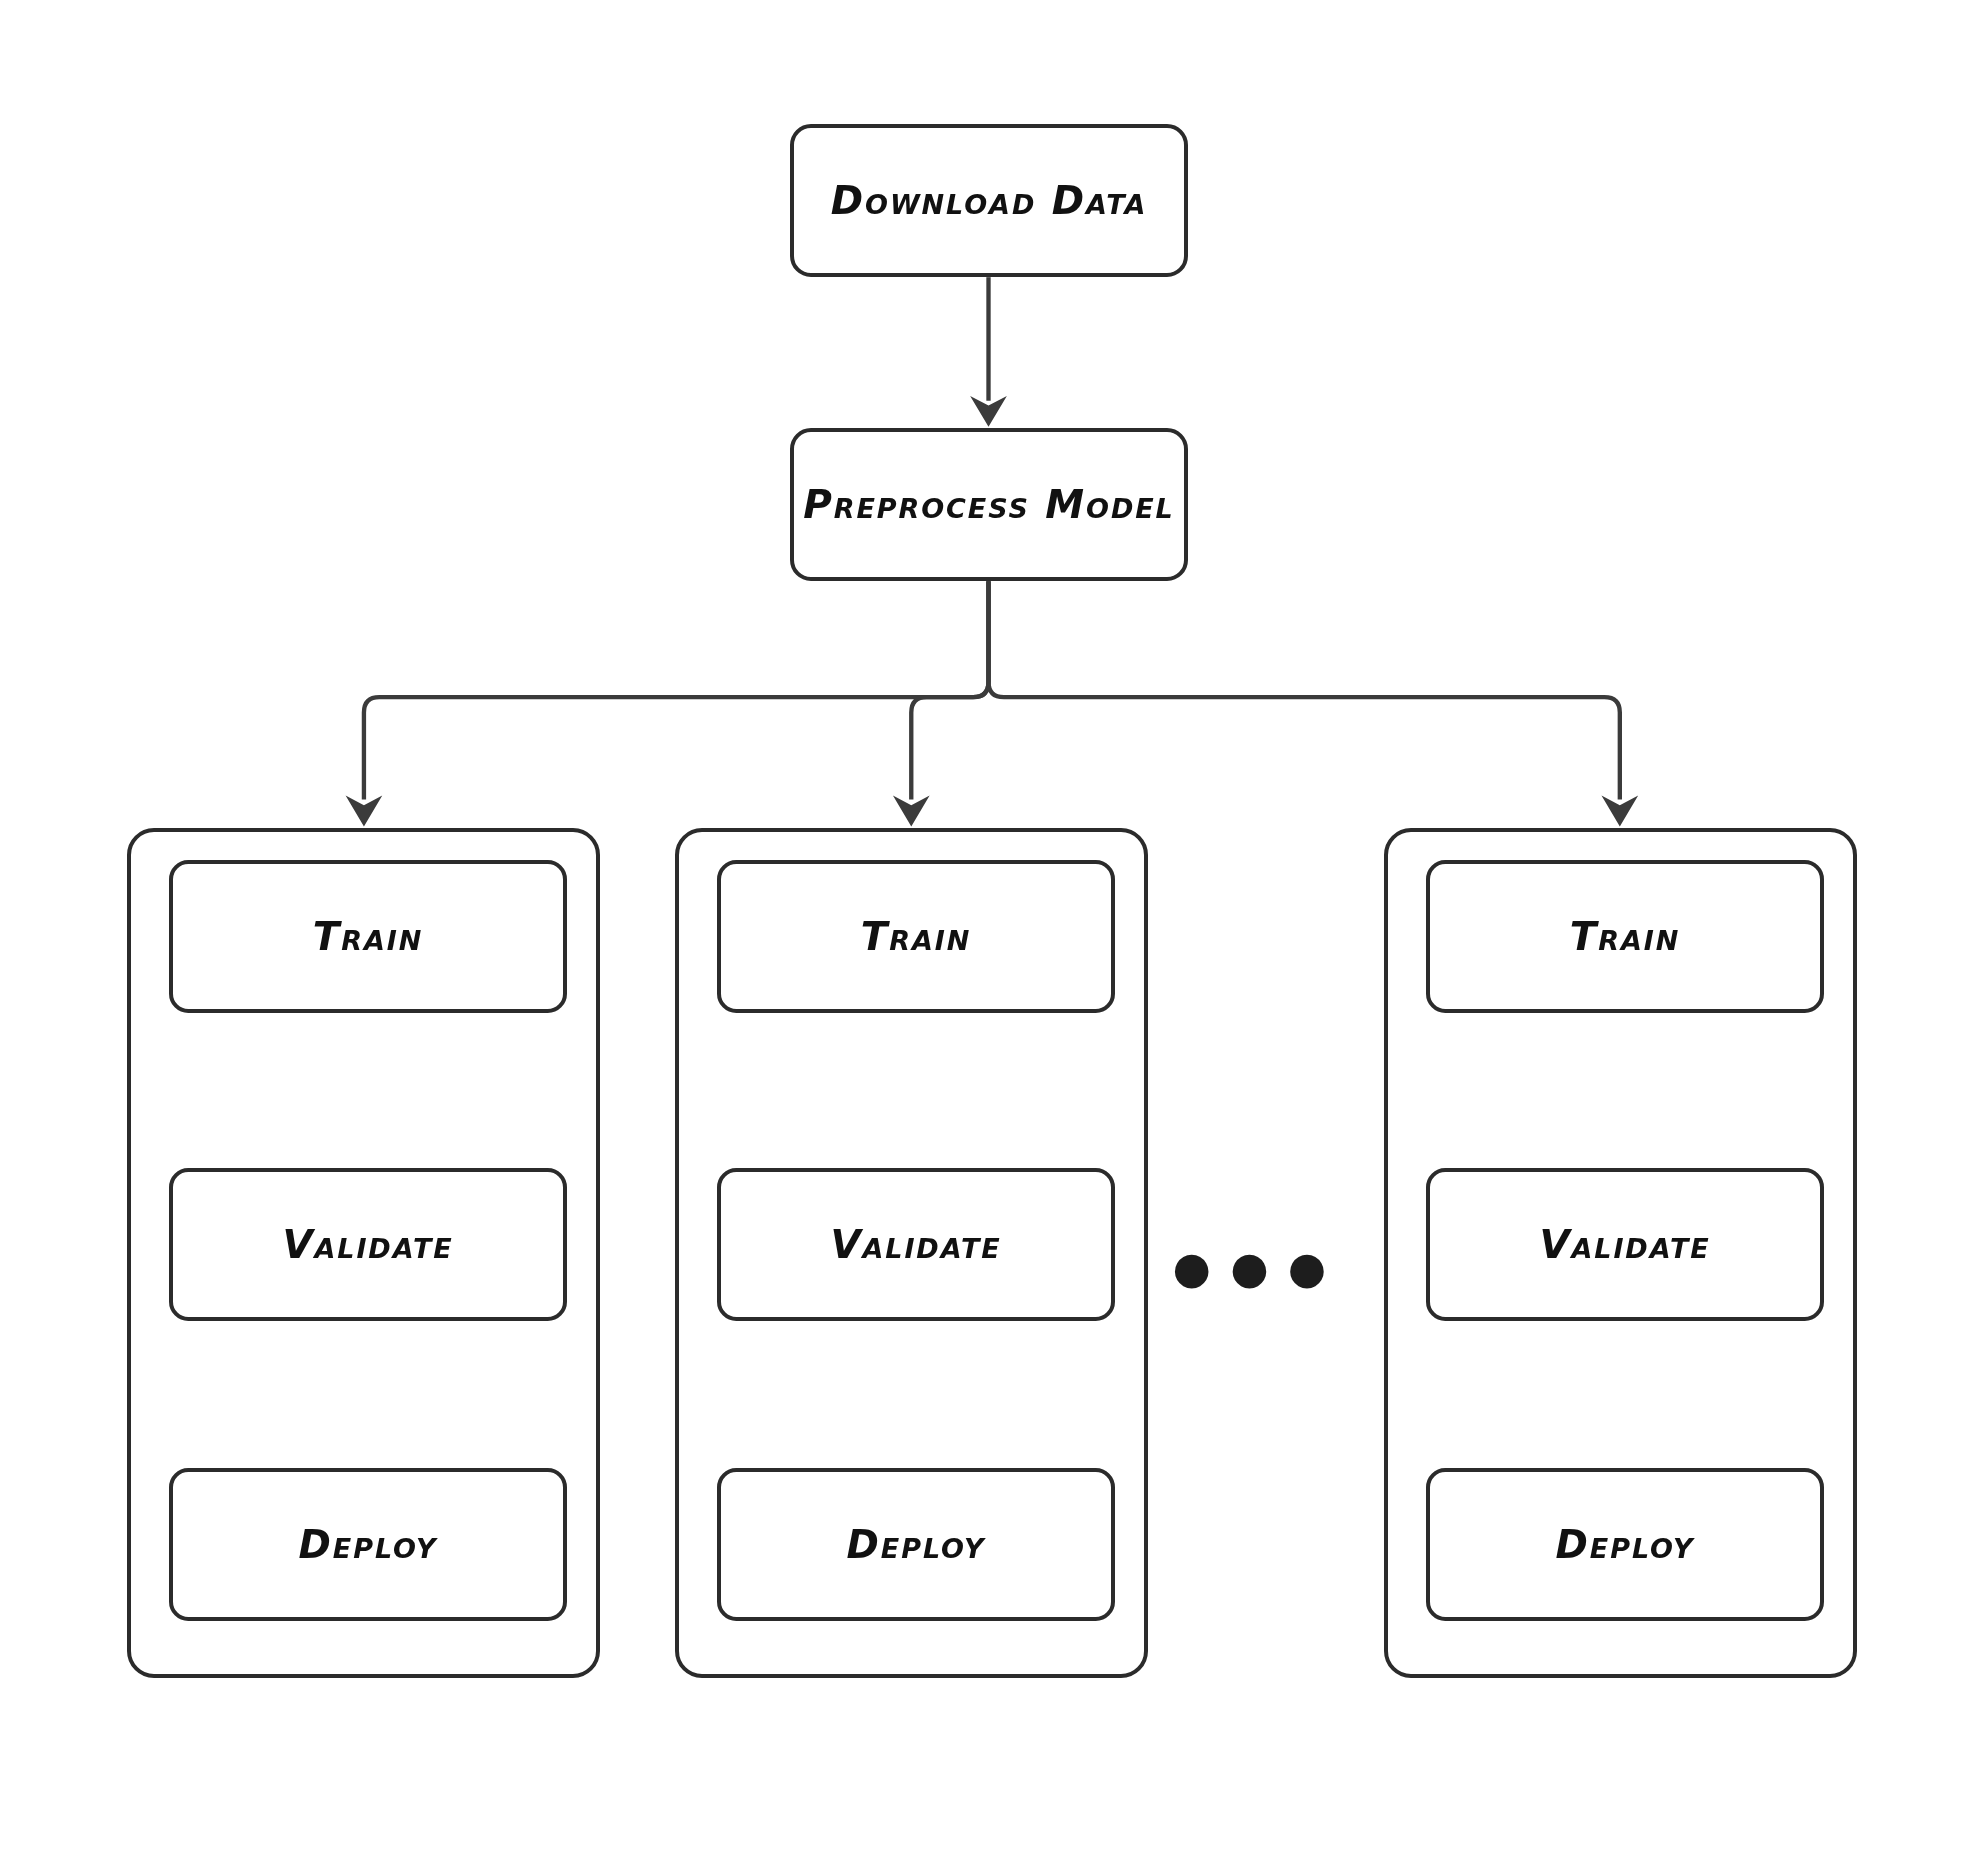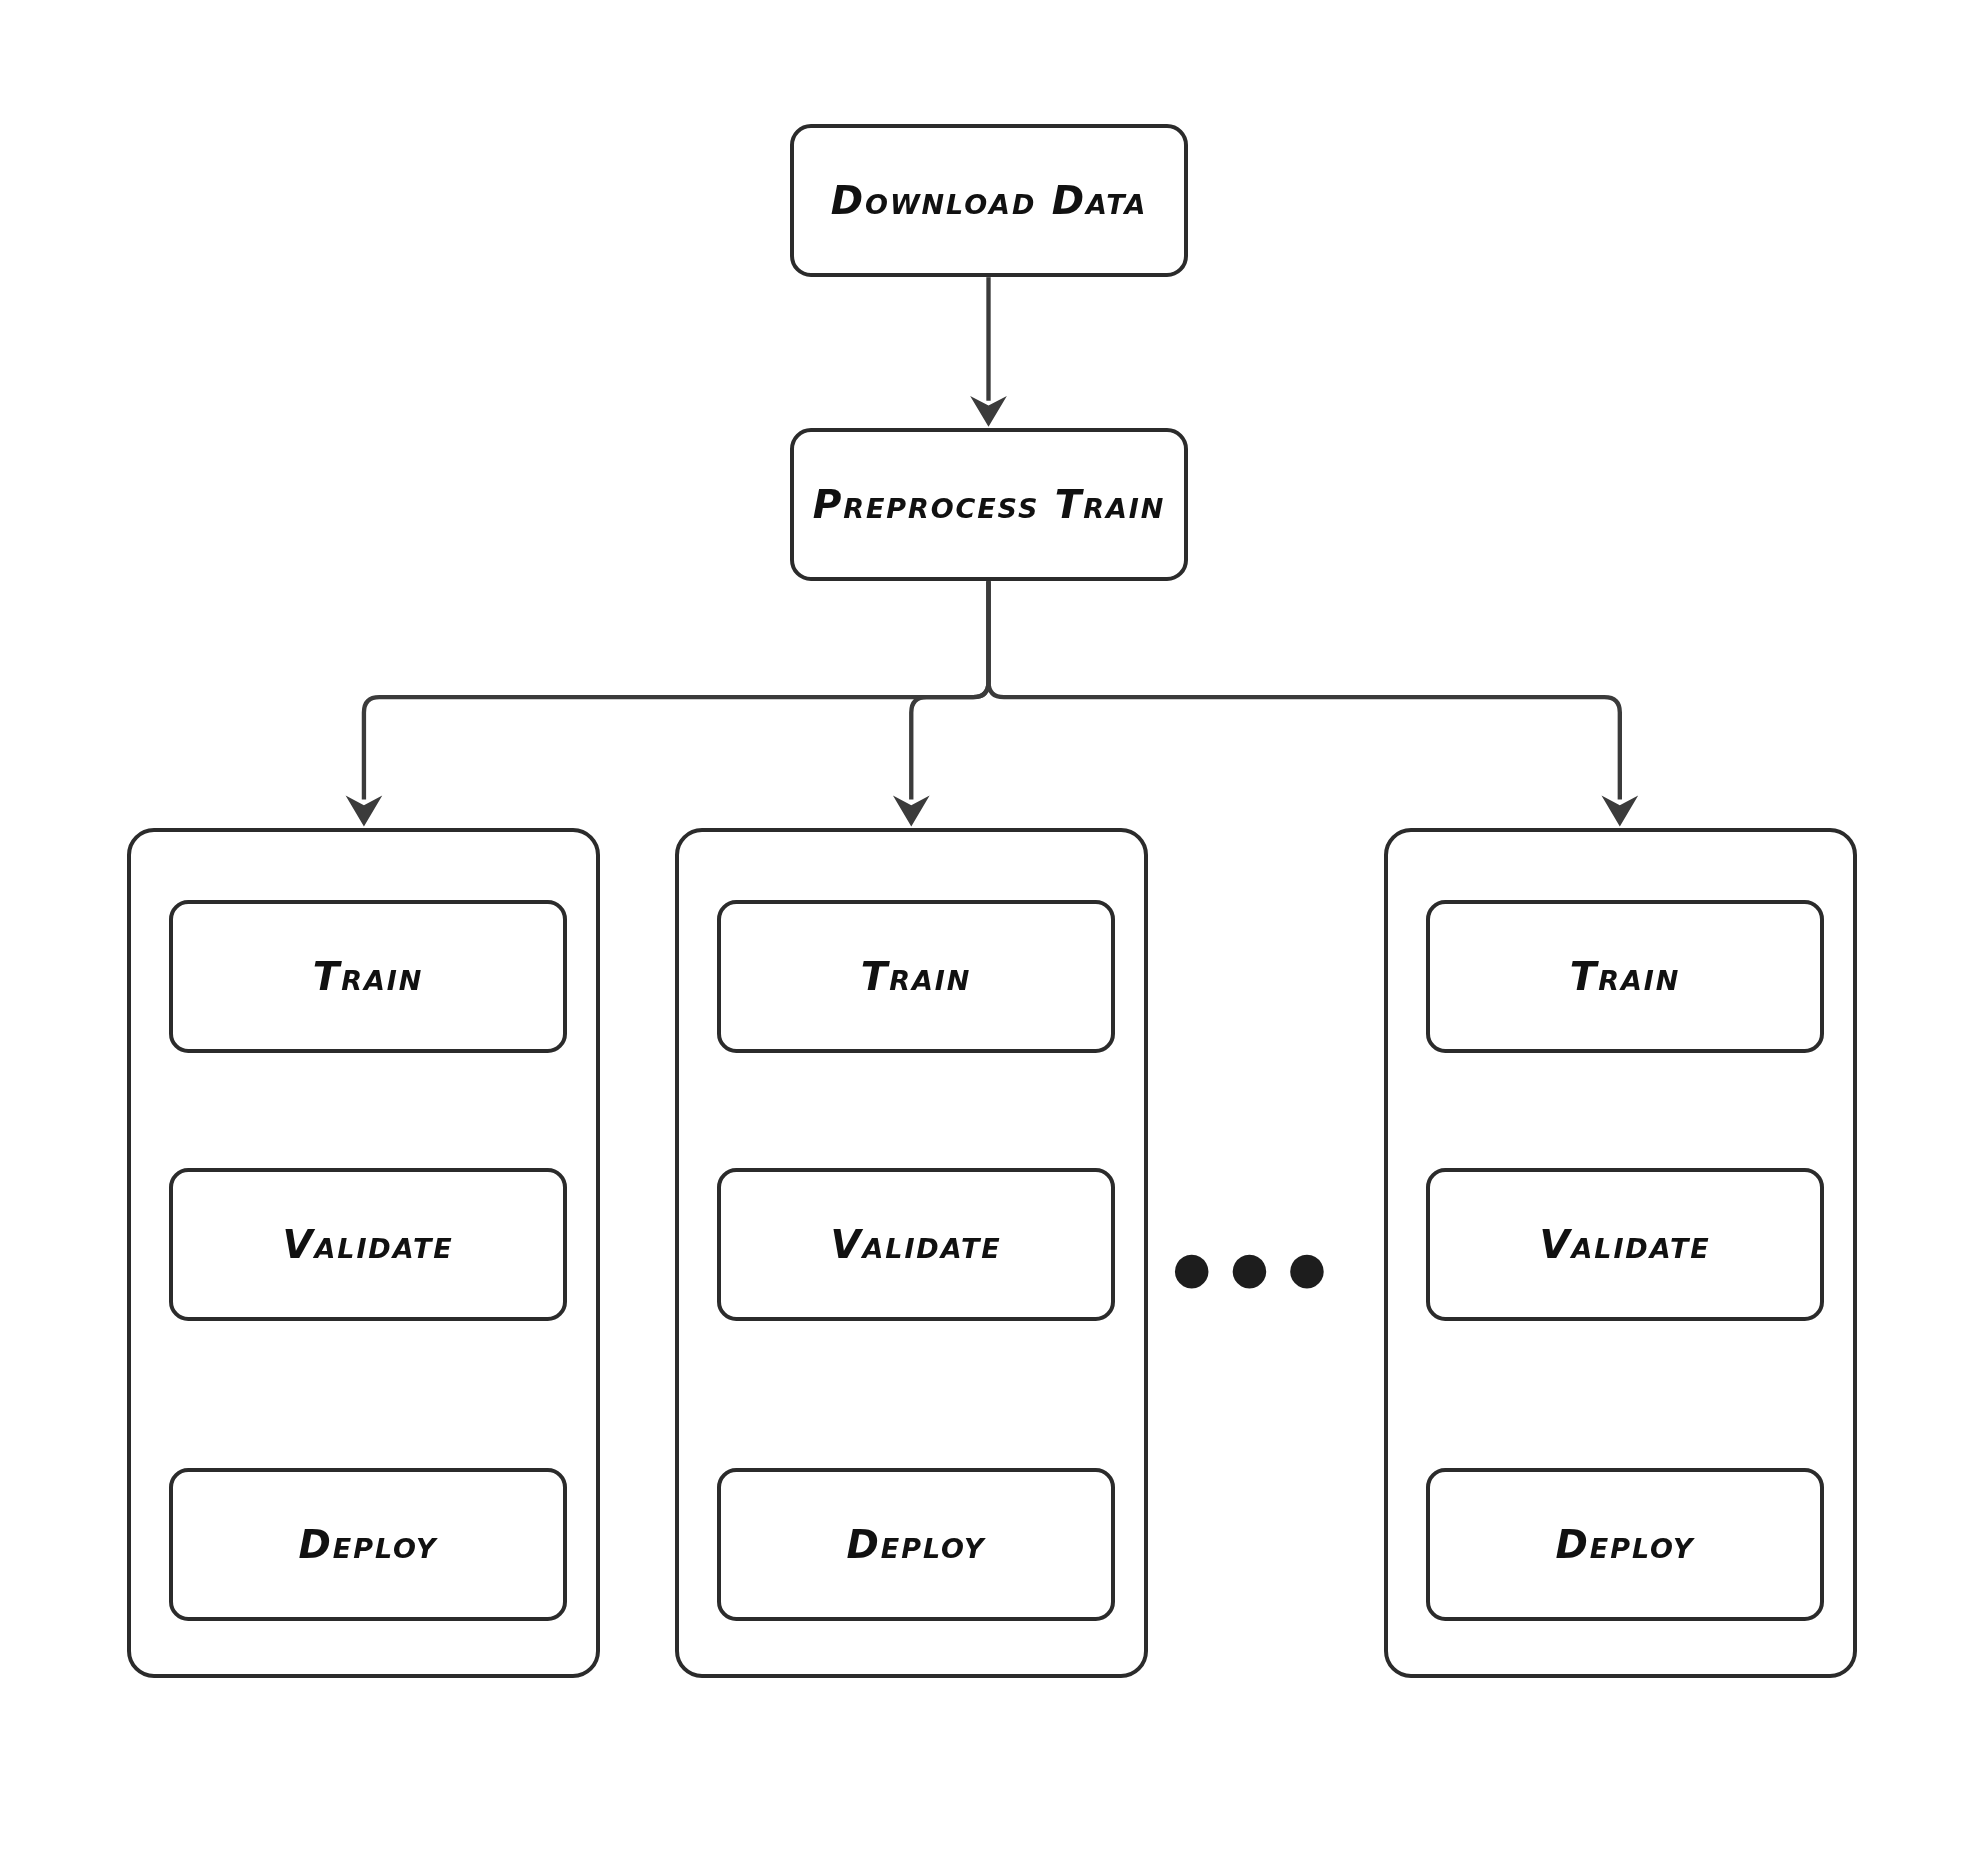--- a/index.html
+++ b/index.html
@@ -64,21 +64,21 @@
   .step-box{
     position:absolute;
     left:38px;
     width:398px;height:153px;
     box-sizing:border-box;
     border:4.8px solid var(--box-border);
     border-radius:19.3px;
     background:#ffffff;
     display:flex;align-items:center;justify-content:center;
   }
-  .step-train{top:28px;margin-top:40px;}
+  .step-train{top:28px;}
   .step-validate{top:336px;}
   .step-deploy{top:636px;}
   
   .model-label{
     position:absolute;
     top:1701px;
     width:473px;
     text-align:center;
     font-family:"Liberation Sans",sans-serif;
     font-size:42px;
@@ -128,21 +128,21 @@
     <path class="edge" d="M1678 1050 V1178"></path>
     <path class="head" d="M1659 1173 L1678 1205 L1697 1173 L1678 1183 Z"></path>
     <path class="edge" d="M1678 1365 V1493"></path>
     <path class="head" d="M1659 1488 L1678 1520 L1697 1488 L1678 1498 Z"></path>
   </svg>
 
   <div class="node" style="left:790px;top:124px;">
     <span class="hand-text">Download Data</span>
   </div>
   <div class="node" style="left:790px;top:428px;">
-    <span class="hand-text">Preprocess Train</span>
+    <span class="hand-text">Preprocess Model</span>
   </div>
 
   <div class="model-group" style="left:127px;">
     <div class="step-box step-train">
       <span class="hand-text">Train</span>
     </div>
     <div class="step-box step-validate">
       <span class="hand-text">Validate</span>
     </div>
     <div class="step-box step-deploy">

